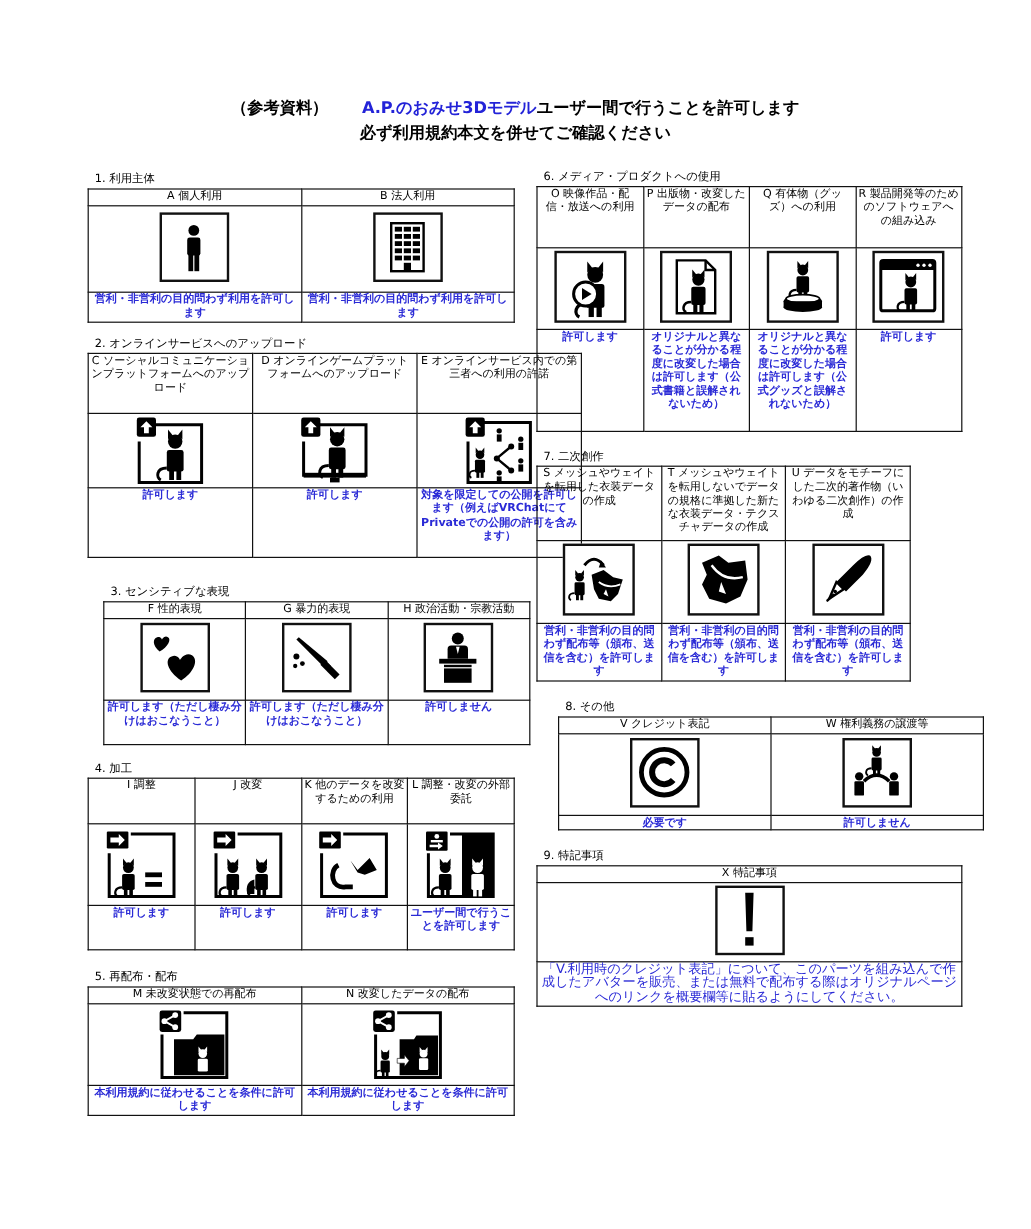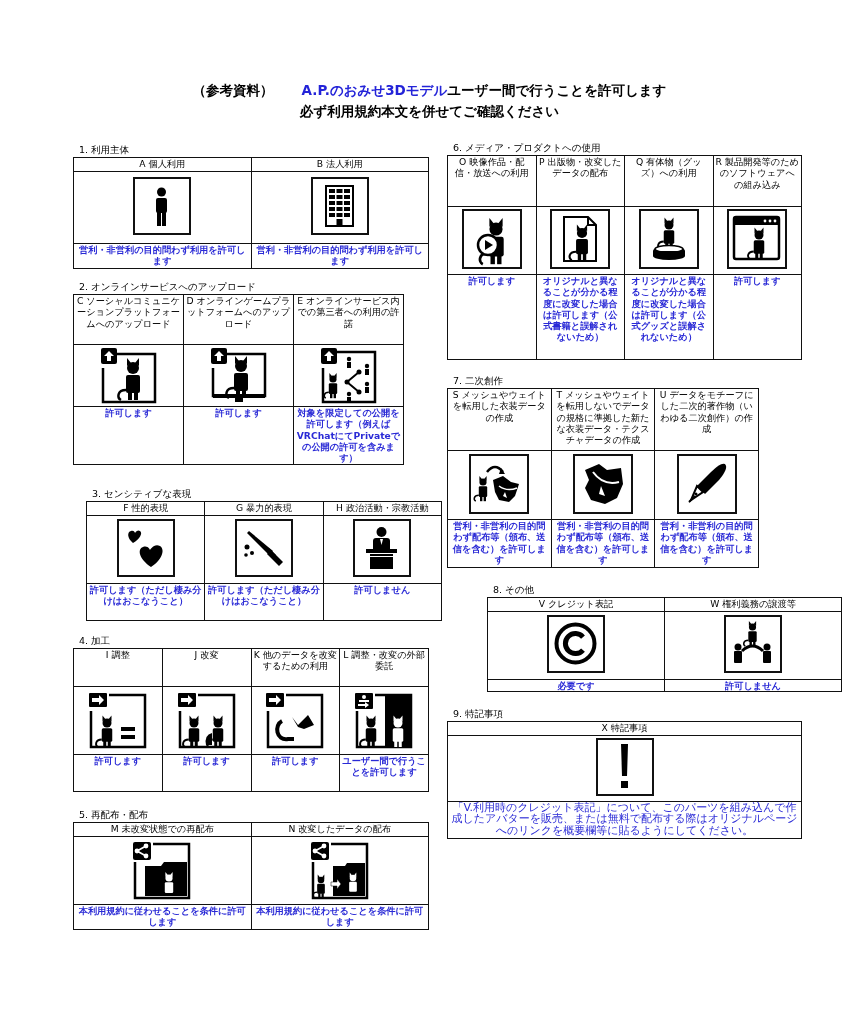--- a/index.html
+++ b/index.html
@@ -96,21 +96,21 @@
               </svg></div></td>
     </tr>
     <tr style="height:25px;">
       <td class="tx">営利・非営利の目的問わず利用を許可します</td>
       <td class="tx">営利・非営利の目的問わず利用を許可します</td>
     </tr>
   </tbody>
     </table>
 </div>
 
-<div class="sec" style="left:73px; top:281px; width:331px;">
+<div class="sec" style="left:73px; top:281px; width:412px;">
   <div class="sec-title">2. オンラインサービスへのアップロード</div>
   <table>
     <tbody>
         <tr style="height:50px;">
       <td class="hd">C ソーシャルコミュニケーションプラットフォームへのアップロード</td>
       <td class="hd">D オンラインゲームプラットフォームへのアップロード</td>
       <td class="hd">E オンラインサービス内での第三者への利用の許諾</td>
     </tr>
     <tr style="height:62px;">
       <td class="ic">
@@ -424,21 +424,21 @@
     </tr>
     <tr style="height:48px;">
       <td class="tx">営利・非営利の目的問わず配布等（頒布、送信を含む）を許可します</td>
       <td class="tx">営利・非営利の目的問わず配布等（頒布、送信を含む）を許可します</td>
       <td class="tx">営利・非営利の目的問わず配布等（頒布、送信を含む）を許可します</td>
     </tr>
   </tbody>
     </table>
 </div>
 
-<div class="sec" style="left:469px; top:584px; width:355px;padding-left:18px;">
+<div class="sec" style="left:447px; top:584px; width:355px;padding-left:18px;">
   <div class="sec-title">8. その他</div>
   <table>
     <tbody>
         <tr style="height:14px;">
       <td class="hd">V クレジット表記</td>
       <td class="hd">W 権利義務の譲渡等</td>
     </tr>
     <tr style="height:68px;">
       <td class="ic"><div class="box" style="width:58px;height:58px;">
         <svg width="53" height="53" viewBox="0 0 53 53">

